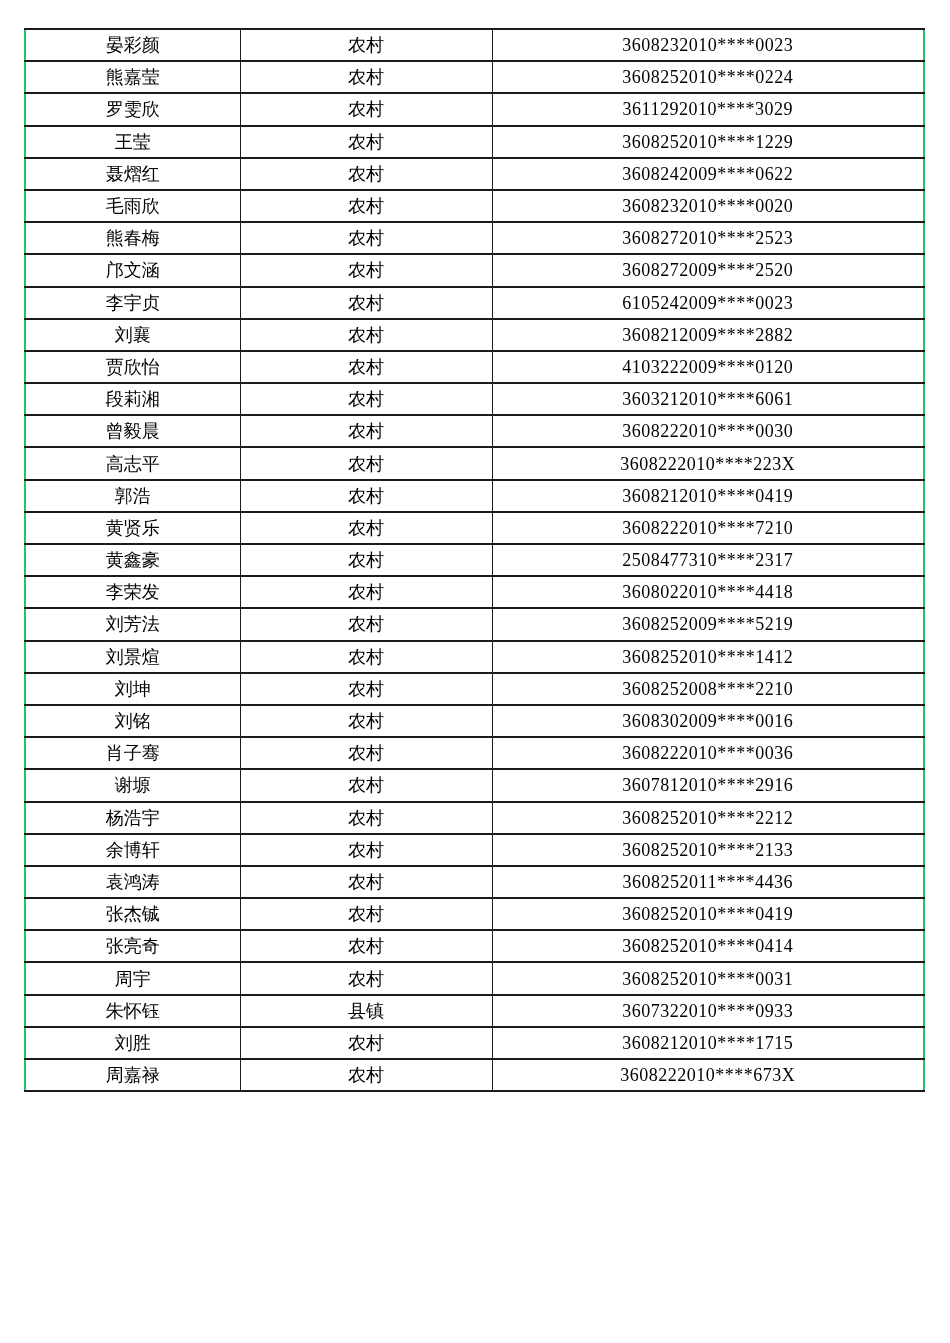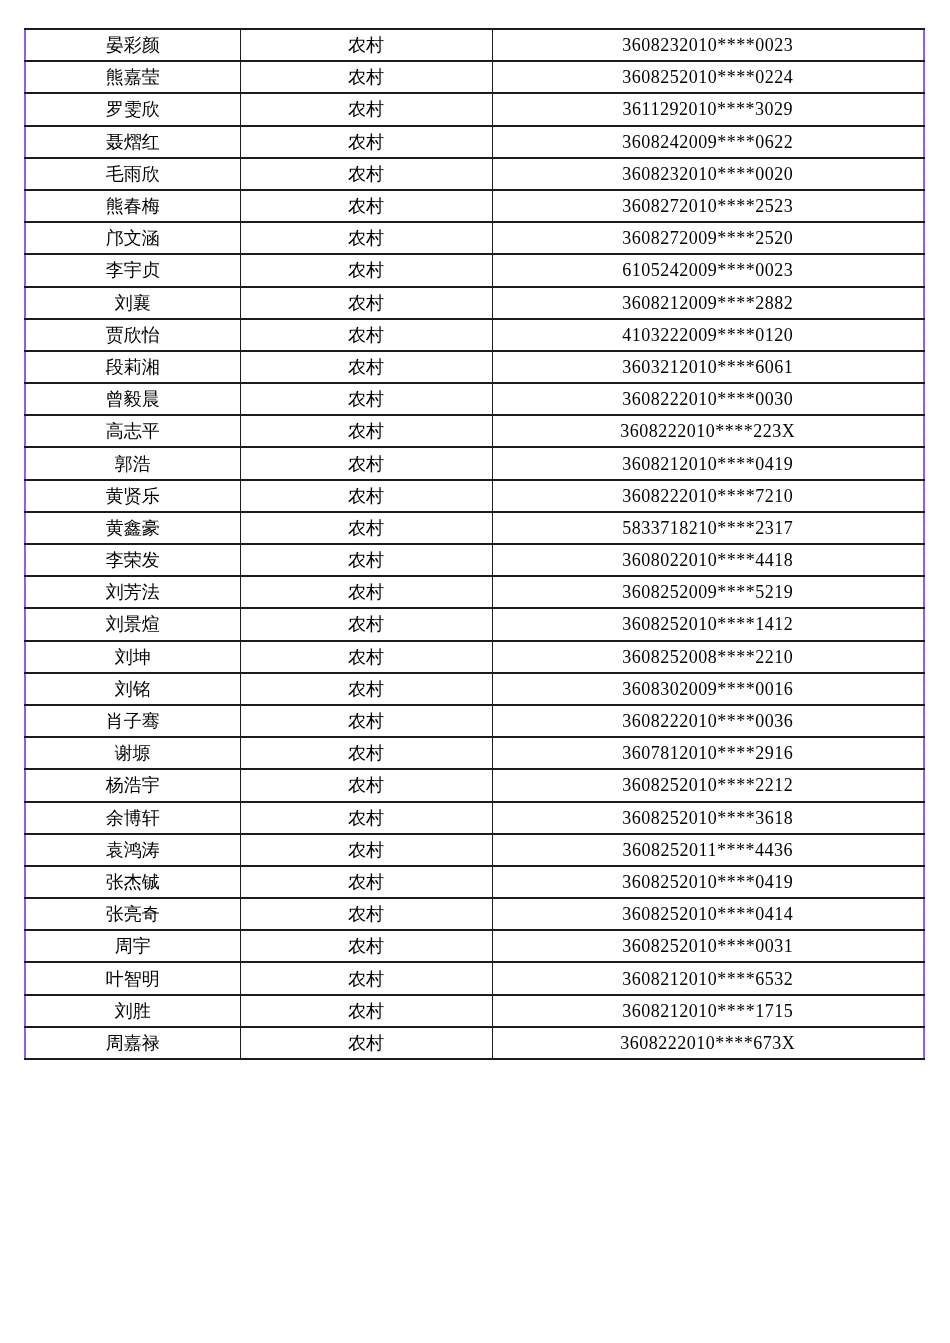--- a/index.html
+++ b/index.html
@@ -16,21 +16,21 @@
   }
   .table-wrap {
     position: absolute;
     left: 24px;
     top: 28px;
   }
   table.roster {
     border-collapse: collapse;
     table-layout: fixed;
     width: 899px;
-    border: 2px solid #8b5cf6;
+    border: 2px solid #22c55e;
     font-family: Liberation Serif, serif;
   }
   table.roster col.c-name { width: 215px; }
   table.roster col.c-res  { width: 252px; }
   table.roster col.c-id   { width: 432px; }
   table.roster td {
     border-top: 2px solid #1c1c1c;
     border-bottom: 2px solid #1c1c1c;
     border-left: 1px solid #1c1c1c;
     border-right: 1px solid #1c1c1c;
@@ -67,20 +67,25 @@
           <td>熊嘉莹</td>
           <td>农村</td>
           <td class="id-cell">3608252010****0224</td>
         </tr>
         <tr>
           <td>罗雯欣</td>
           <td>农村</td>
           <td class="id-cell">3611292010****3029</td>
         </tr>
         <tr>
+          <td>王莹</td>
+          <td>农村</td>
+          <td class="id-cell">3608252010****1229</td>
+        </tr>
+        <tr>
           <td>聂熠红</td>
           <td>农村</td>
           <td class="id-cell">3608242009****0622</td>
         </tr>
         <tr>
           <td>毛雨欣</td>
           <td>农村</td>
           <td class="id-cell">3608232010****0020</td>
         </tr>
         <tr>
@@ -129,21 +134,21 @@
           <td class="id-cell">3608212010****0419</td>
         </tr>
         <tr>
           <td>黄贤乐</td>
           <td>农村</td>
           <td class="id-cell">3608222010****7210</td>
         </tr>
         <tr>
           <td>黄鑫豪</td>
           <td>农村</td>
-          <td class="id-cell">5833718210****2317</td>
+          <td class="id-cell">2508477310****2317</td>
         </tr>
         <tr>
           <td>李荣发</td>
           <td>农村</td>
           <td class="id-cell">3608022010****4418</td>
         </tr>
         <tr>
           <td>刘芳法</td>
           <td>农村</td>
           <td class="id-cell">3608252009****5219</td>
@@ -174,21 +179,21 @@
           <td class="id-cell">3607812010****2916</td>
         </tr>
         <tr>
           <td>杨浩宇</td>
           <td>农村</td>
           <td class="id-cell">3608252010****2212</td>
         </tr>
         <tr>
           <td>余博轩</td>
           <td>农村</td>
-          <td class="id-cell">3608252010****3618</td>
+          <td class="id-cell">3608252010****2133</td>
         </tr>
         <tr>
           <td>袁鸿涛</td>
           <td>农村</td>
           <td class="id-cell">3608252011****4436</td>
         </tr>
         <tr>
           <td>张杰铖</td>
           <td>农村</td>
           <td class="id-cell">3608252010****0419</td>
@@ -197,23 +202,23 @@
           <td>张亮奇</td>
           <td>农村</td>
           <td class="id-cell">3608252010****0414</td>
         </tr>
         <tr>
           <td>周宇</td>
           <td>农村</td>
           <td class="id-cell">3608252010****0031</td>
         </tr>
         <tr>
-          <td>叶智明</td>
-          <td>农村</td>
-          <td class="id-cell">3608212010****6532</td>
+          <td>朱怀钰</td>
+          <td>县镇</td>
+          <td class="id-cell">3607322010****0933</td>
         </tr>
         <tr>
           <td>刘胜</td>
           <td>农村</td>
           <td class="id-cell">3608212010****1715</td>
         </tr>
         <tr>
           <td>周嘉禄</td>
           <td>农村</td>
           <td class="id-cell">3608222010****673X</td>

